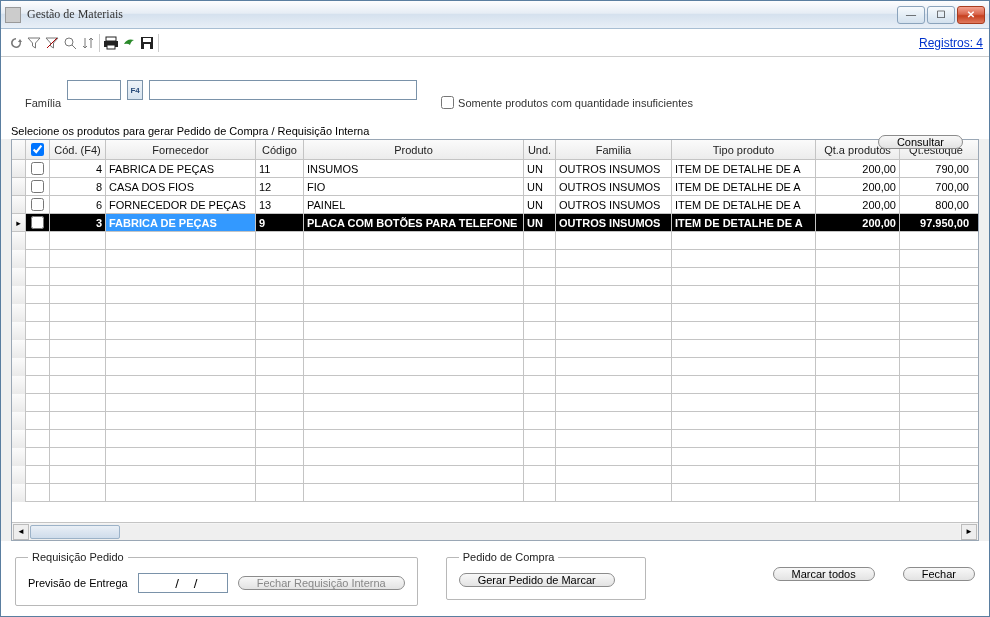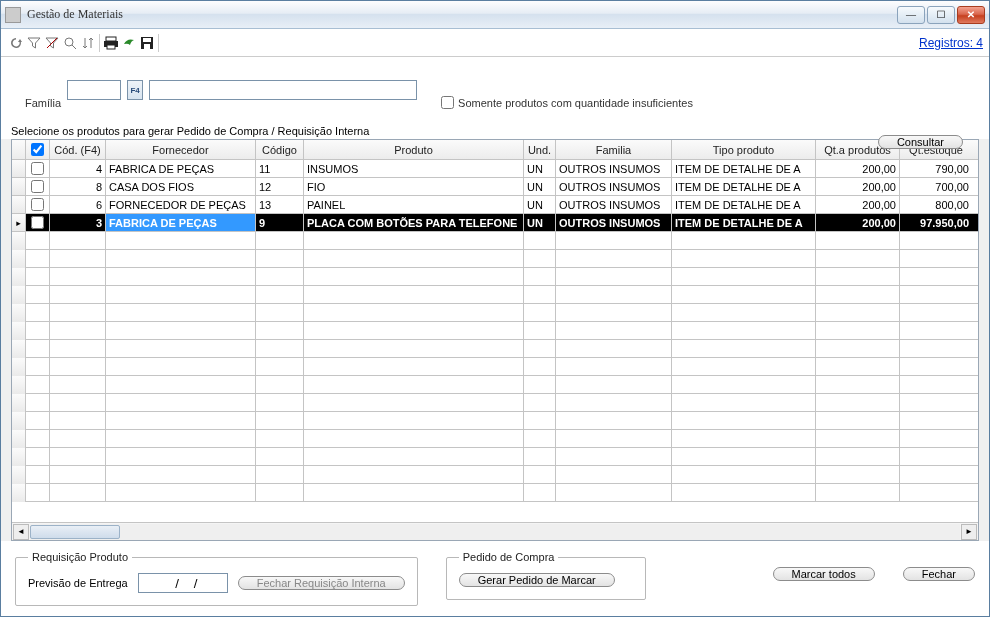--- a/index.html
+++ b/index.html
@@ -548,21 +548,21 @@
       <div class="hscroll-arrow">◄</div>
       <div class="hscroll-track">
           <div class="hscroll-thumb"></div>
         </div>
       <div class="hscroll-arrow">►</div>
     </div>
   </div>
 
   <div class="bottom-panel">
     <fieldset>
-      <legend>Requisição Produto</legend>
+      <legend>Requisição Pedido</legend>
       <div style="display:flex;align-items:center;gap:10px">
         <span>Previsão de Entrega</span>
         <input class="date-input" value="  /    /" style="">
         <button class="btn" disabled="">Fechar Requisição Interna</button>
       </div>
     </fieldset>
     <fieldset class="fs-ped">
       <legend>Pedido de Compra</legend>
       <button class="btn">Gerar Pedido de Marcar</button>
     </fieldset>

